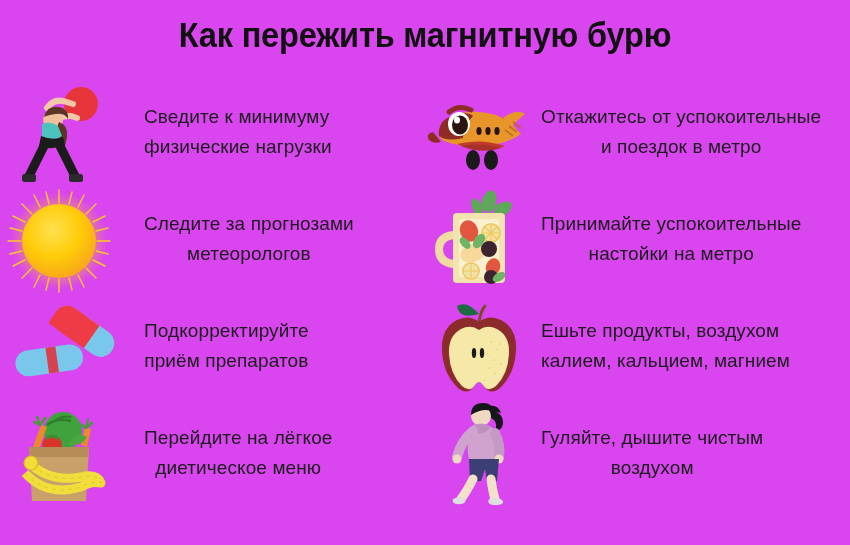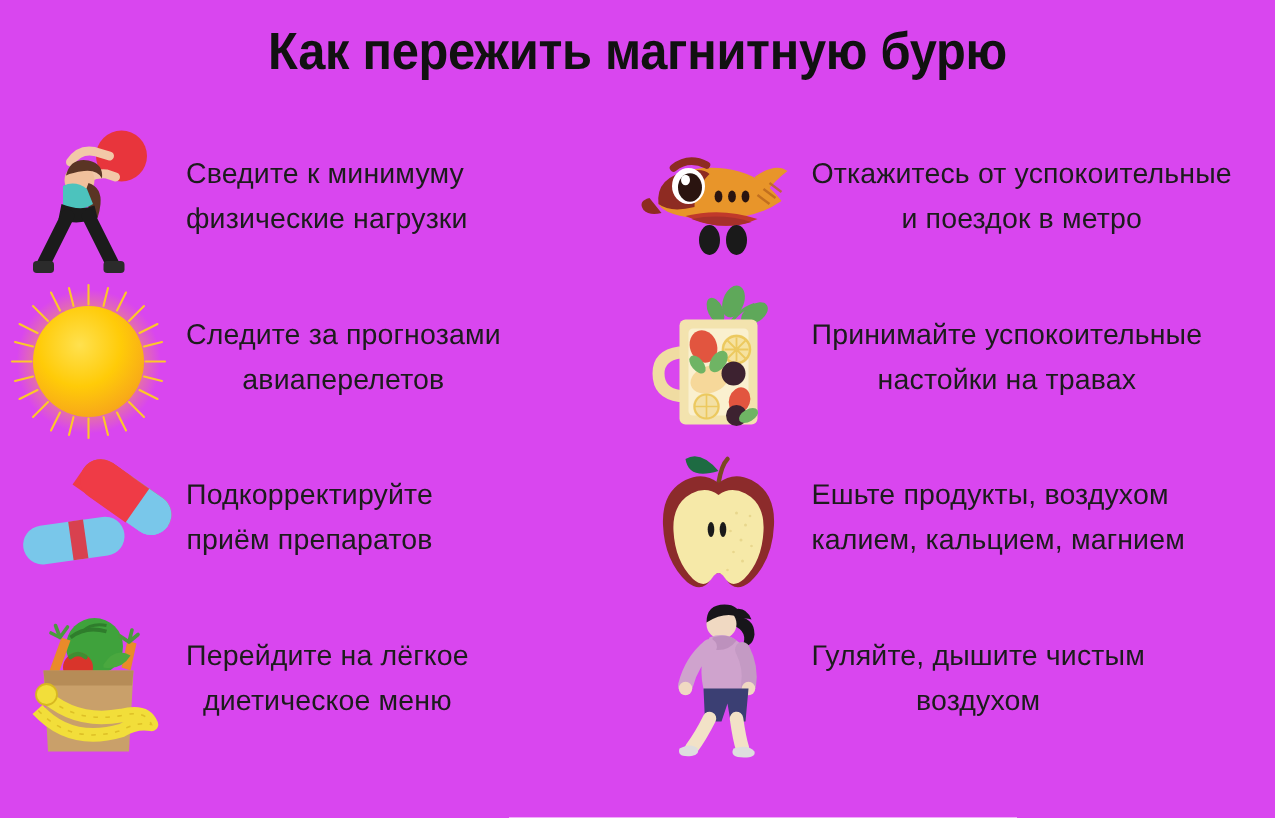--- a/index.html
+++ b/index.html
@@ -71,21 +71,21 @@
     font-size: 19px;
     line-height: 30px;
     color: #1c1c1c;
     padding-top: 20px;
     letter-spacing: 0.1px;
   }
   .tip-text .l2 { display: block; text-align: center; }
 
   
   .col-left .tip-icon { width: 118px; min-width: 118px; }
-  .col-left .tip-text { margin-left: 6px; }
+  .col-left .tip-text { margin-left: 26px; }
   .col-right .tip-icon { width: 108px; min-width: 108px; }
   .col-right .tip-text { margin-left: 8px; }
 </style>
 </head>
 <body>
 
 <div id="page">
 
   <div class="title">Как пережить магнитную бурю</div>
 
@@ -165,21 +165,21 @@
                 <line x1="15" y1="62" x2="3" y2="65"></line>
                 <line x1="89" y1="42" x2="101" y2="39"></line>
                 <line x1="89" y1="62" x2="101" y2="65"></line>
               </g>
             </g>
             <circle cx="52" cy="52" r="37" fill="url(#sunGrad)"></circle>
           </svg>
         </div>
         <div class="tip-text">
           <span>Следите за прогнозами</span>
-          <span class="l2">авиаперелетов</span>
+          <span class="l2">метеорологов</span>
         </div>
       </div>
 
       <div class="tip">
         <div class="tip-icon">
           <svg width="104" height="104" viewBox="0 0 104 104">
 
             <g transform="rotate(-8 52 62)">
               <rect x="8" y="50" width="68" height="26" rx="13" fill="#79c7ea"></rect>
               <path d="M40 50 h10 v26 h-10z" fill="#d8414f"></path>
@@ -308,21 +308,21 @@
 
             <g fill="#6fb464">
               <ellipse cx="52" cy="52" rx="5" ry="8" transform="rotate(35 52 52)"></ellipse>
               <ellipse cx="38" cy="54" rx="4" ry="7" transform="rotate(-40 38 54)"></ellipse>
               <ellipse cx="72" cy="88" rx="4" ry="7" transform="rotate(60 72 88)"></ellipse>
             </g>
           </svg>
         </div>
         <div class="tip-text">
           <span>Принимайте успокоительные</span>
-          <span class="l2">настойки на травах</span>
+          <span class="l2">настойки на метро</span>
         </div>
       </div>
 
       <div class="tip">
         <div class="tip-icon">
           <svg width="100" height="100" viewBox="0 0 100 100">
 
             <path d="M50 24 q2 -12 6 -16" stroke="#7a4a22" stroke-width="3" fill="none" stroke-linecap="round"></path>
 
             <path d="M50 16 q-12 -14 -22 -8 q2 14 22 8z" fill="#1e6b42"></path>

